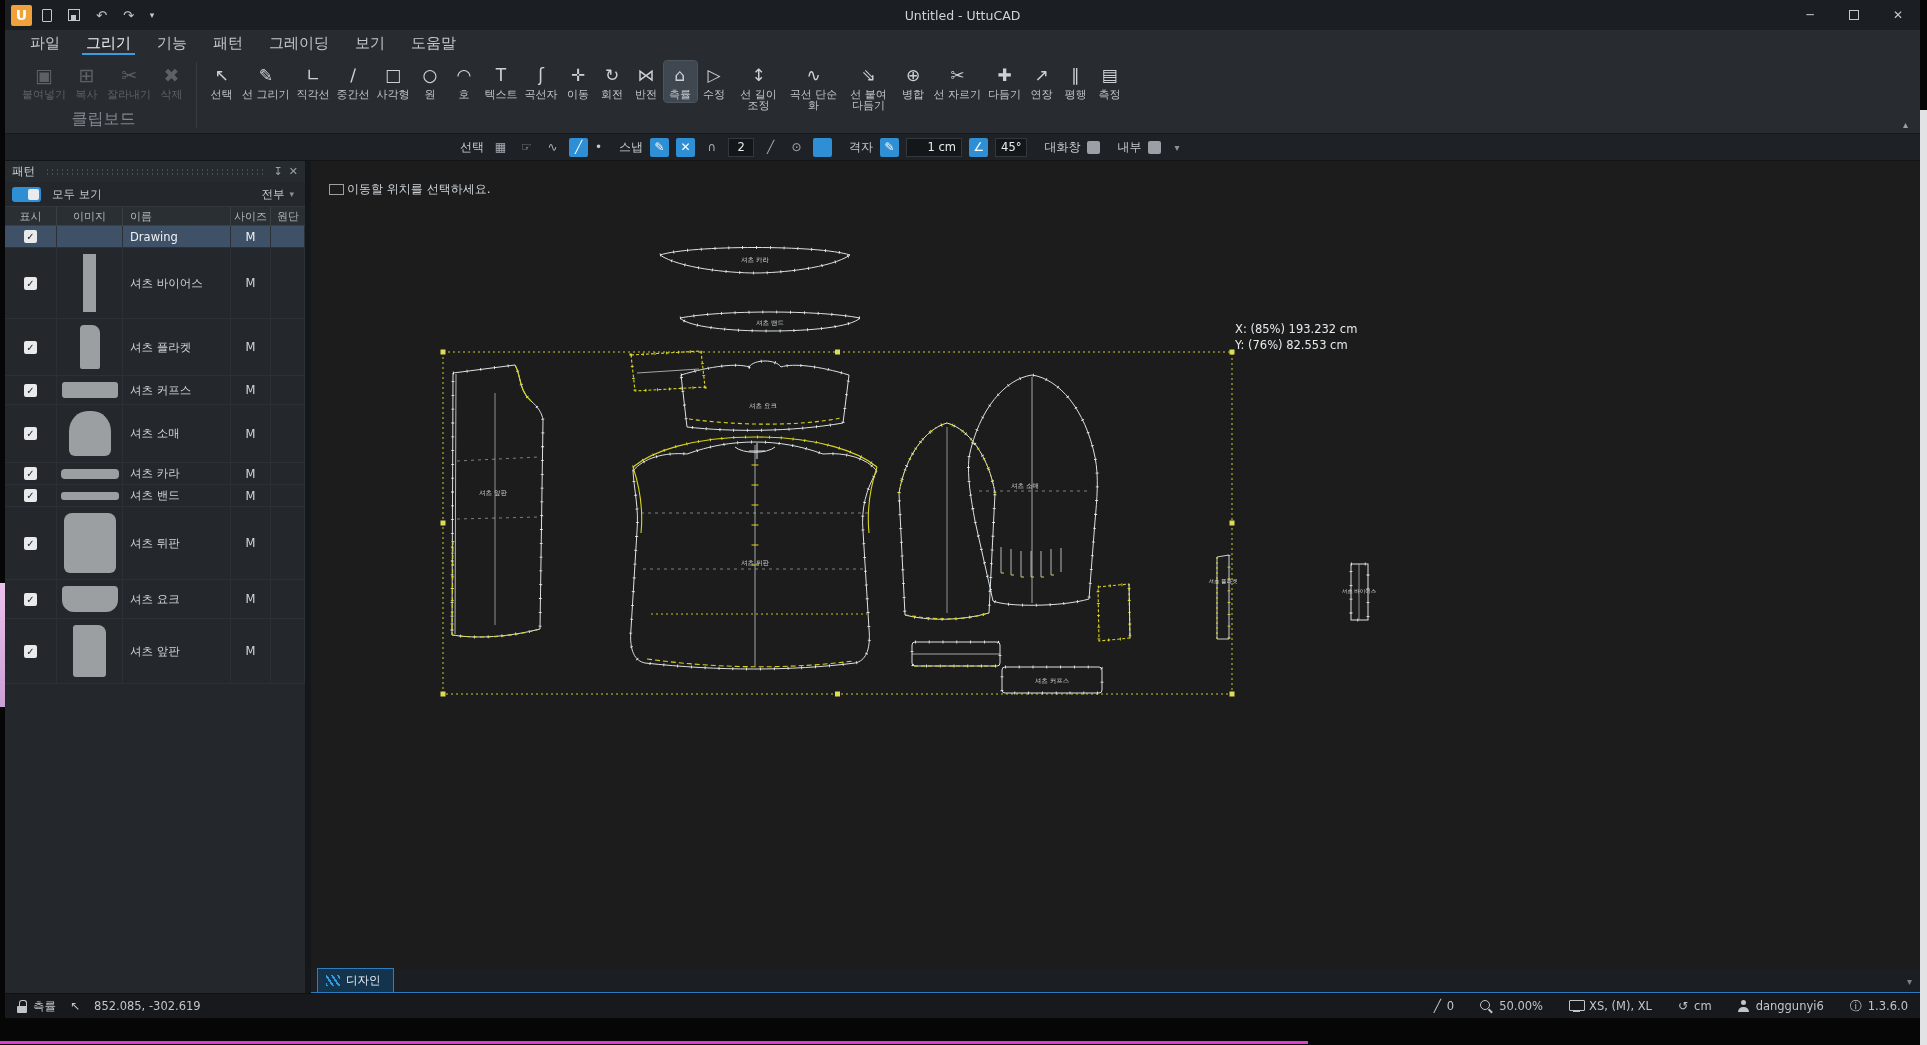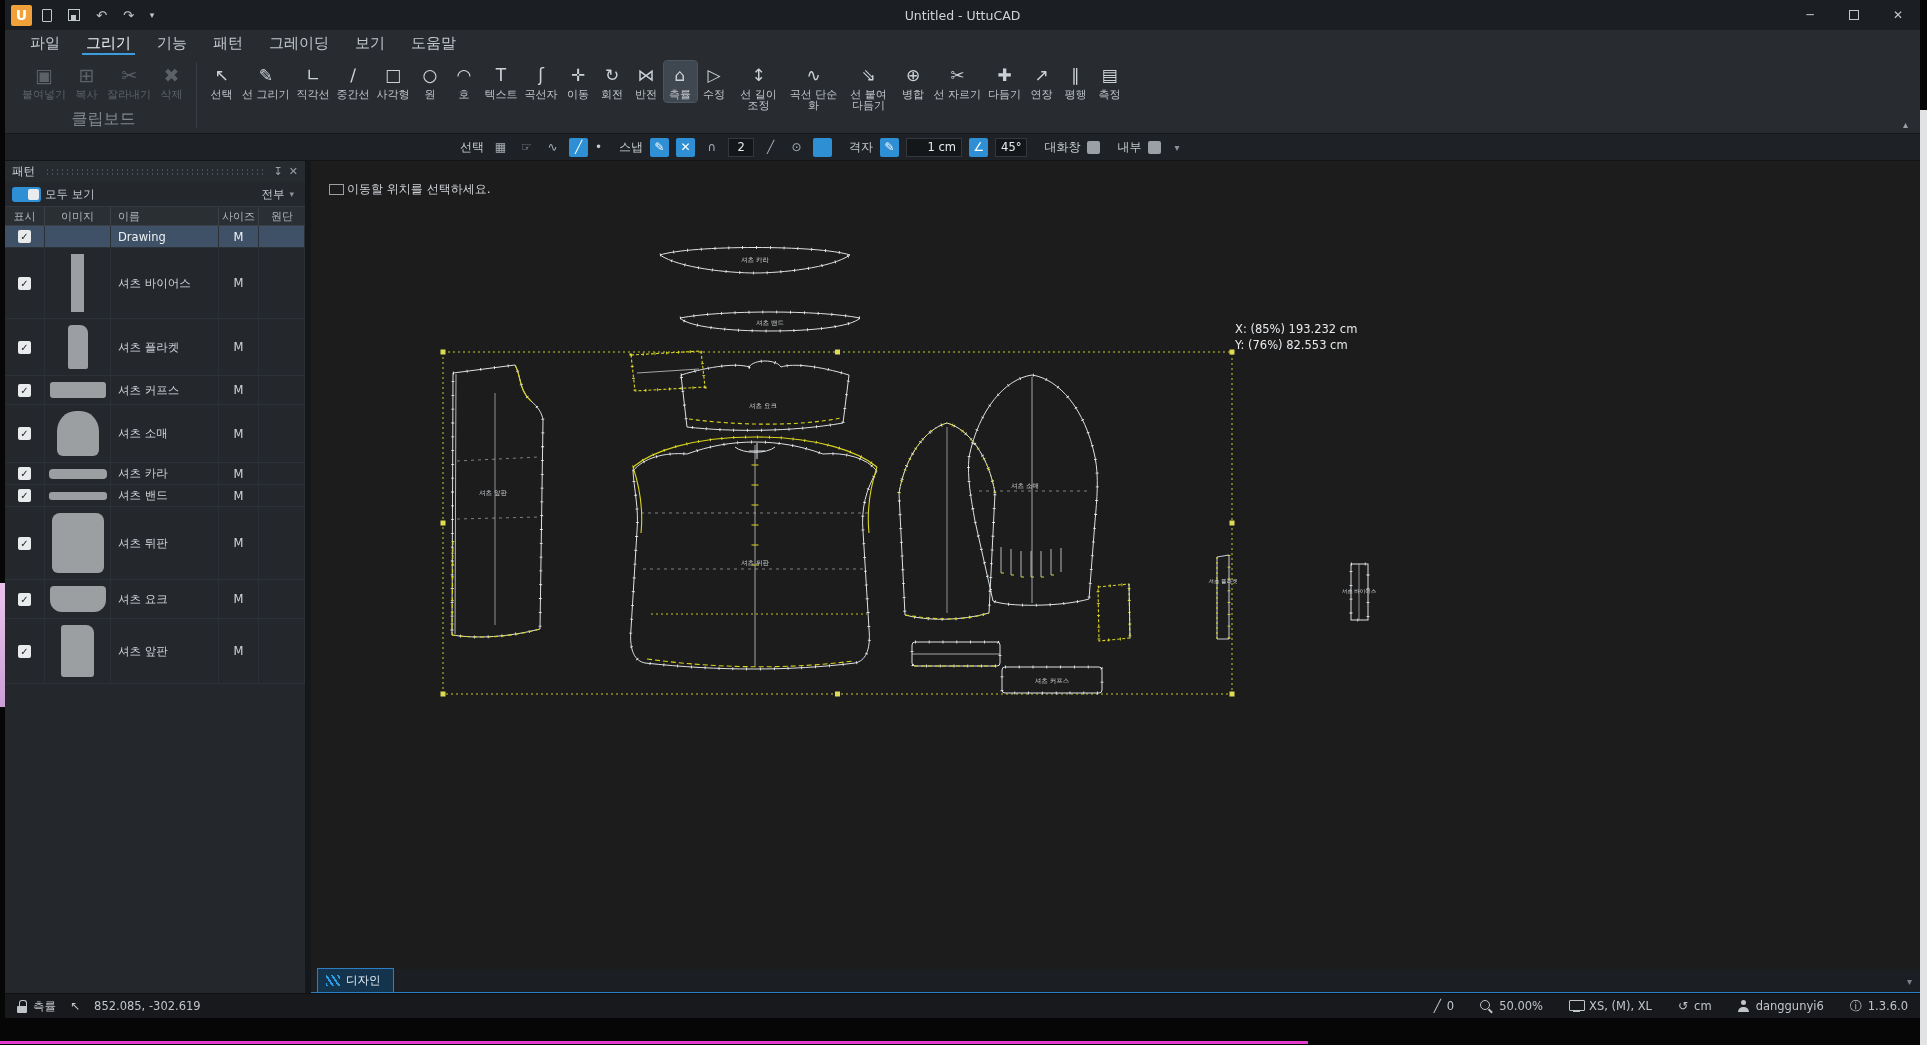--- a/index.html
+++ b/index.html
@@ -66,29 +66,29 @@
   
   .content { flex:1; display:flex; min-height:0; }
 
   
   .panel { width:300px; background:#24282d; display:flex; flex-direction:column; flex:0 0 auto; }
   .panel-head { height:21px; display:flex; align-items:center; padding:0 7px; gap:6px;
     color:#ced3d8; font-size:11.5px; background:#262b30; }
   .panel-drag { flex:1; height:7px; margin:0 4px;
     background-image:radial-gradient(#4a5056 1px, transparent 1px); background-size:5px 4px; }
   .panel-hicon { color:#9aa0a6; font-size:11px; }
-  .panel-toggles { height:25px; display:flex; align-items:center; padding:0 7px; gap:4px; border-bottom:1px solid #33383e; font-size:11.5px; }
+  .panel-toggles { height:25px; display:flex; align-items:center; padding:0 7px; gap:11px; border-bottom:1px solid #33383e; font-size:11.5px; }
   .toggle { width:29px; height:15px; background:#2f8fd4; border-radius:3px; position:relative; }
   .toggle .knob { position:absolute; right:2px; top:2px; width:11px; height:11px; background:#e8ecef; border-radius:2px; }
   .dropdown { margin-left:auto; display:flex; align-items:center; gap:5px; color:#c6cbd0; padding:2px 4px; }
   .dropdown .chev { font-size:9px; color:#8c9298; }
   .ptable { flex:1; display:flex; flex-direction:column; overflow:hidden; }
   .ptable-head { display:flex; height:19px; background:#2a2f34; border-bottom:1px solid #3a4046; font-size:11px; color:#aeb4ba; flex:0 0 auto; }
   .pcol { display:flex; align-items:center; justify-content:center; border-right:1px solid #3a4046; }
-  .col-show { width:40px; } .col-img { width:66px; } .col-name { width:108px; justify-content:flex-start; padding-left:7px; }
+  .col-show { width:52px; } .col-img { width:66px; } .col-name { width:108px; justify-content:flex-start; padding-left:7px; }
   .col-size { width:40px; } .col-fab { flex:1; border-right:none; }
   .prow { display:flex; align-items:stretch; min-height:22px; border-bottom:1px solid #2c3137; font-size:11.5px; color:#d2d6da; flex:0 0 auto; }
   .prow .pcol { border-right:1px solid #2b3036; }
   .prow.selected { background:#3f5166; color:#eef2f6; }
   .checkbox { width:13px; height:13px; background:#e8eaec; display:flex; align-items:center; justify-content:center;
     font-size:10px; color:#1b1e21; border-radius:2px; }
   .thumb { background:#9c9fa2; margin:6px 0; }
   .thumb.bias { width:13px; height:58px; }
   .thumb.placket { width:20px; height:44px; border-radius:4px 8px 2px 2px; }
   .thumb.cuffs { width:56px; height:16px; border-radius:3px; }

